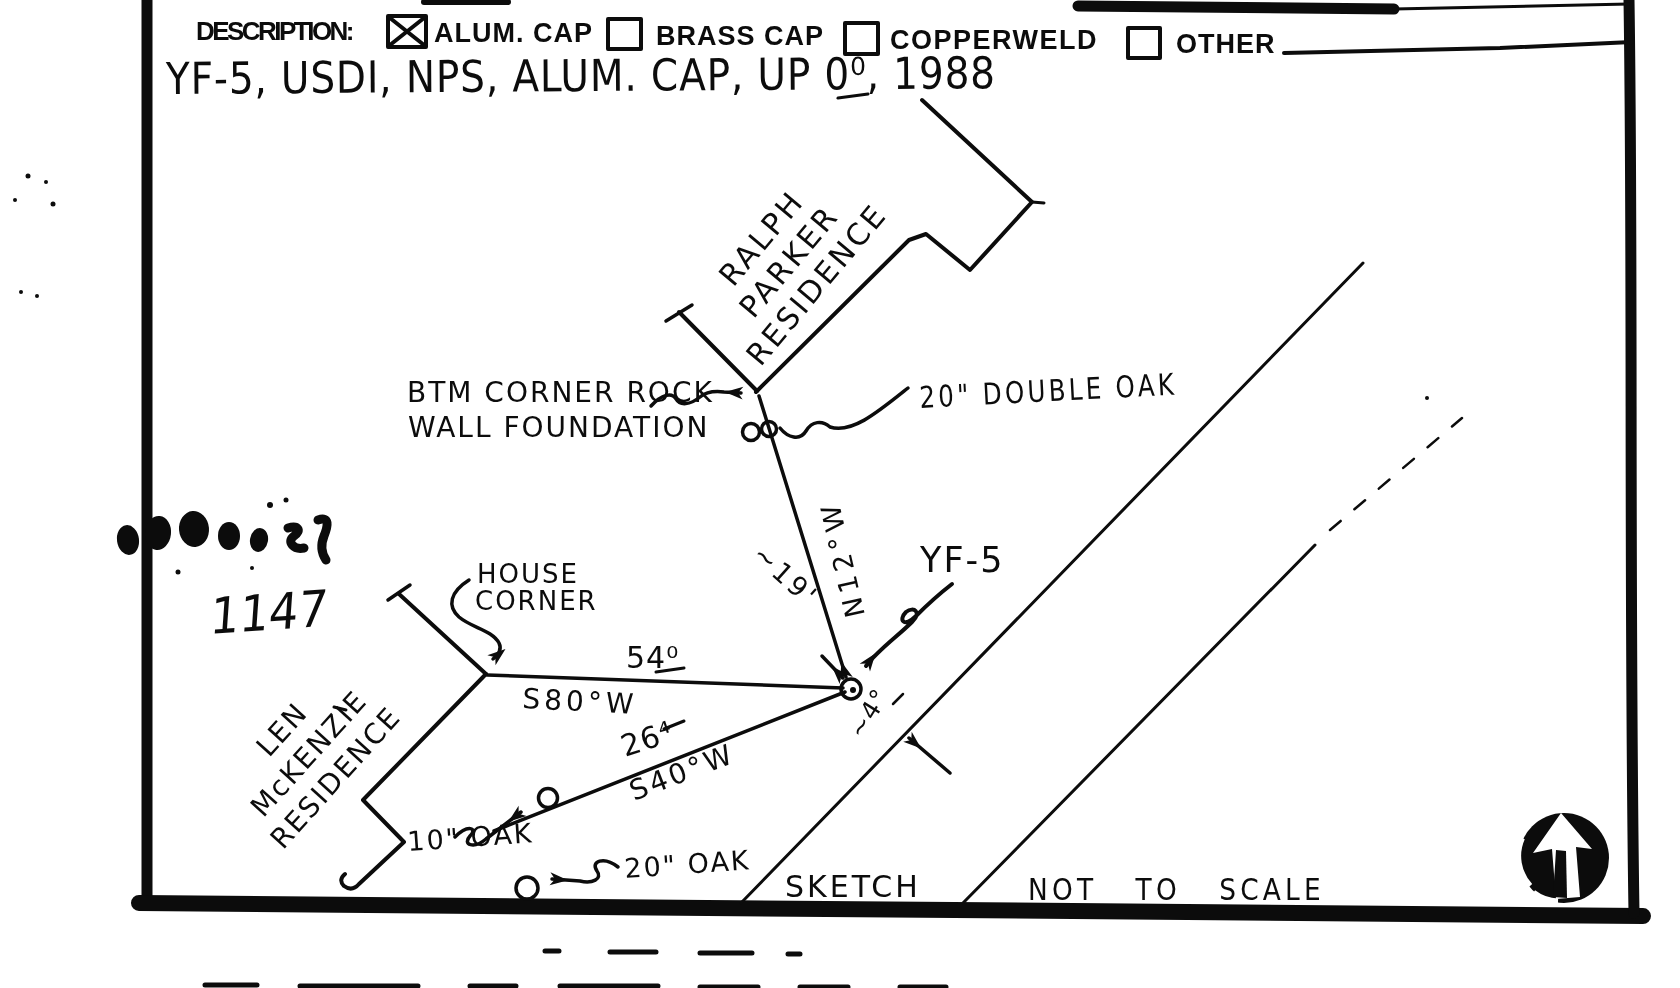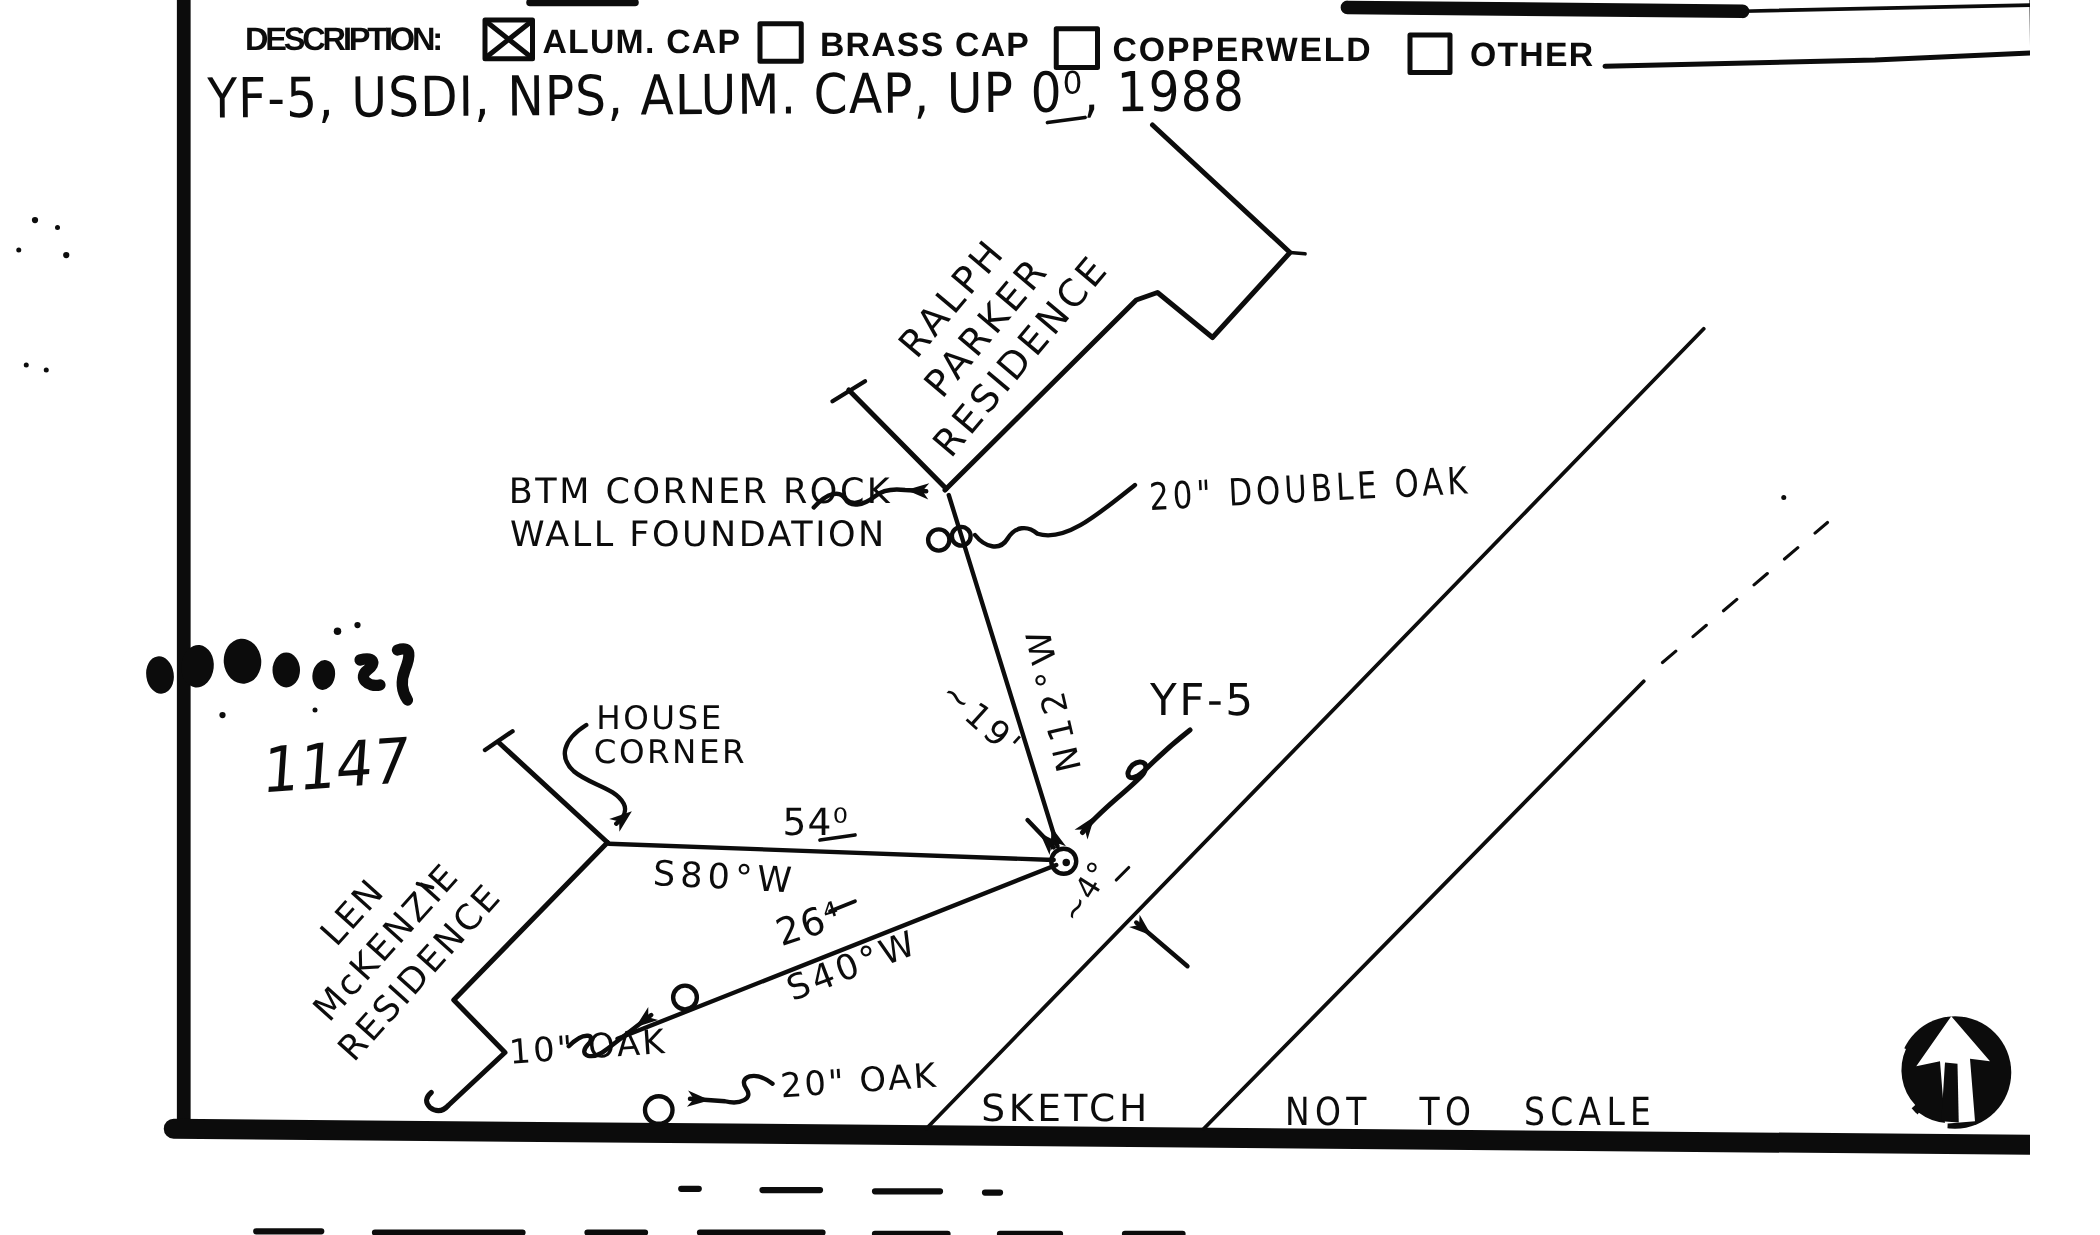--- a/index.html
+++ b/index.html
@@ -1,16 +1,16 @@
 <!DOCTYPE html>
 <html><head>
 <meta charset="utf-8">
 <style>
   html,body{margin:0;padding:0;background:#ffffff;}
-  .page{position:relative;width:1624px;height:988px;background:#ffffff;overflow:hidden;}
+  .page{position:relative;width:1624px;height:988px;background:#ffffff;overflow:hidden;padding-left:40px;}
   svg{position:absolute;left:0;top:0;}
   .ln{fill:none;stroke:#0c0c0c;stroke-linecap:round;stroke-linejoin:round;}
   .ink{fill:#0c0c0c;stroke:none;}
   .print{font-family:"Liberation Sans",sans-serif;font-weight:700;fill:#0c0c0c;}
   .hand{font-family:"DejaVu Sans",sans-serif;font-weight:500;fill:#0c0c0c;}
 </style>
 </head>
 <body>
 
 <div class="page">

